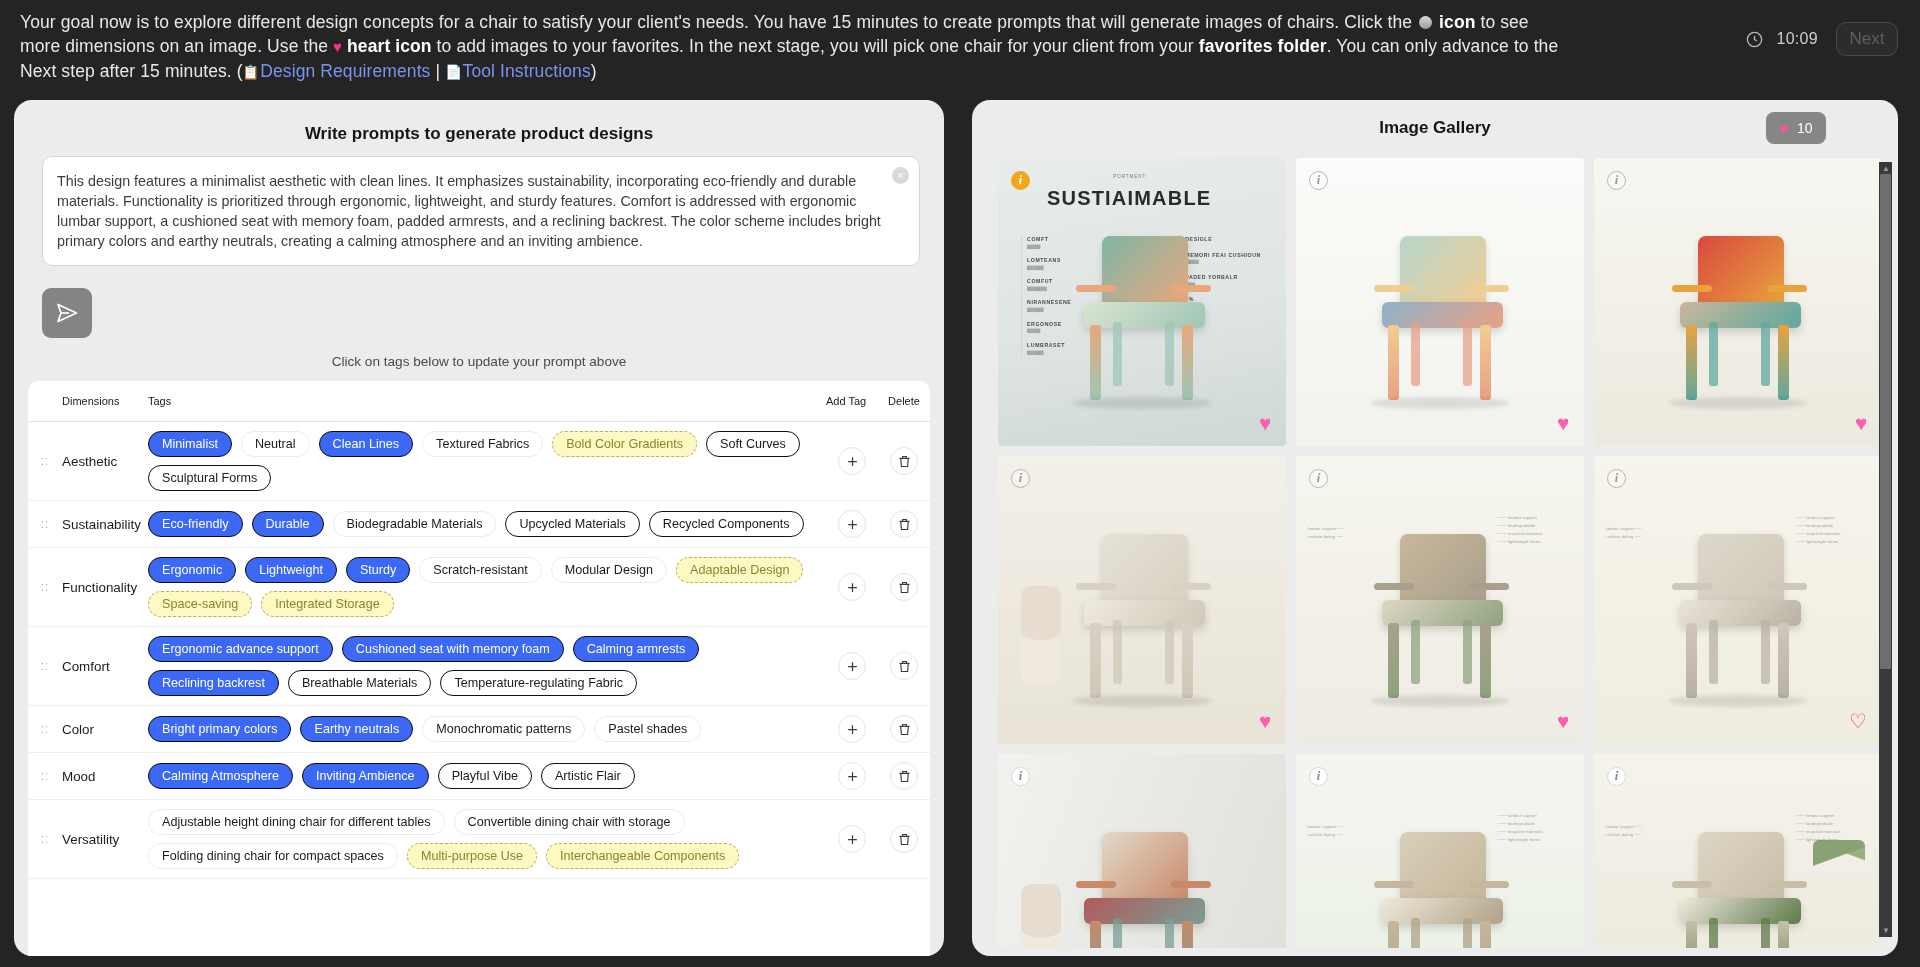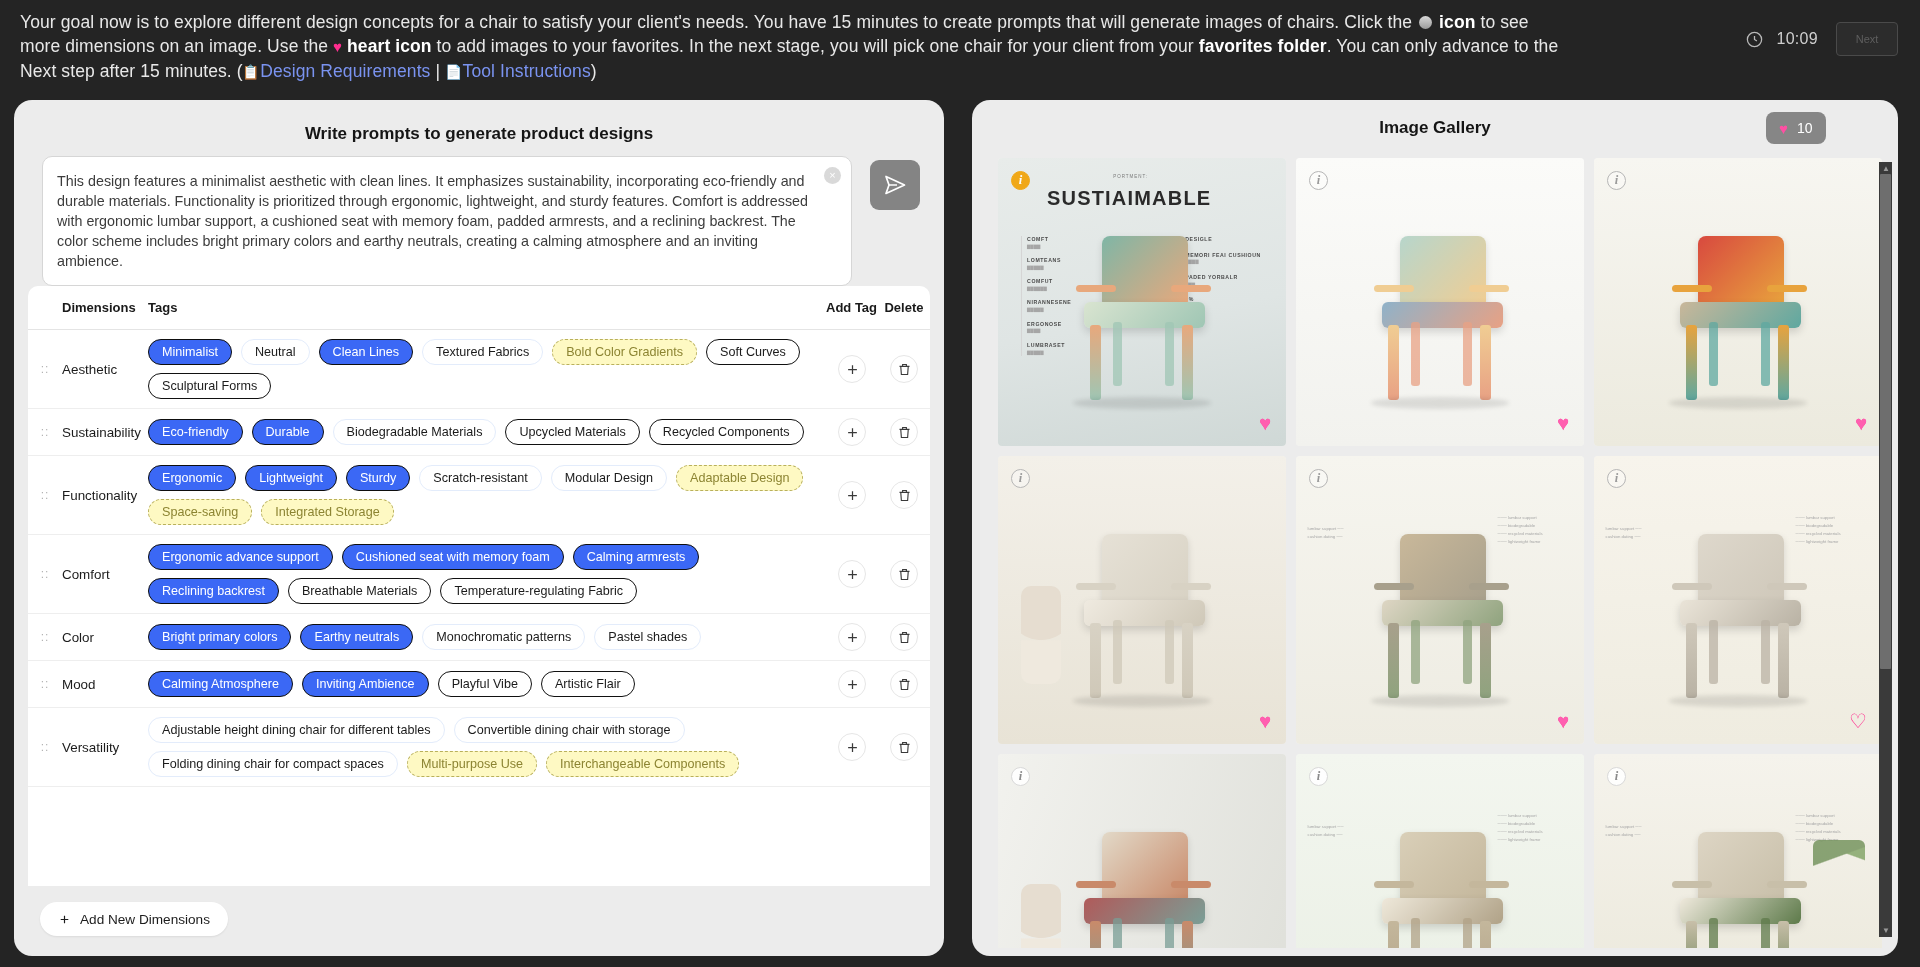--- a/index.html
+++ b/index.html
@@ -42,24 +42,24 @@
     position: absolute;
     top: 22px; right: 22px;
     display: flex; align-items: center; gap: 18px;
   }
   .clock-wrap { display: flex; align-items: center; gap: 12px; color: #b9b9b9; }
   .clock-icon { width: 19px; height: 19px; display: block; }
   .timer-text { font-size: 16px; color: #cfcfcf; letter-spacing: .3px; }
   .next-btn {
     width: 62px; height: 34px;
     border: 1px solid #4a4a4a;
-    border-radius: 4px;
+    border-radius: 10px;
     background: #2c2c2c;
     color: #5e5e5e;
-    font-size: 11px;
+    font-size: 17px;
     font-family: "Liberation Sans", sans-serif;
     cursor: default;
   }
 
   
   .stage {
     position: relative;
     width: 1920px; height: 875px;
     padding: 8px 22px 20px 14px;
     display: flex;
@@ -81,20 +81,21 @@
     color: #151515;
     padding: 10px 0 12px 0;
   }
 
   
   .prompt-row {
     display: flex;
     align-items: flex-start;
     gap: 18px;
     padding: 0 24px 0 28px;
+    flex-direction: column;
   }
   .prompt-box {
     position: relative;
     flex: 1;
     min-height: 102px;
     background: #ffffff;
     border: 1px solid #d6d6d6;
     border-radius: 10px;
     padding: 14px 38px 14px 14px;
   }
@@ -139,22 +140,22 @@
   
   .table-wrap {
     margin: 0 14px;
     background: #ffffff;
     border-radius: 10px 10px 0 0;
     height: 600px;
     overflow: hidden;
   }
   table.dims { width: 100%; border-collapse: collapse; table-layout: fixed; }
   table.dims thead th {
-    font-size: 13px;
-    font-weight: 700;
+    font-size: 11px;
+    font-weight: 400;
     color: #1a1a1a;
     text-align: left;
     padding: 14px 0 14px 0;
     border-bottom: 1px solid #e4e4e4;
     vertical-align: middle;
   }
   .col-handle { width: 34px; }
   .col-dim { width: 86px; }
   .col-tags { width: auto; }
   .col-add { width: 52px; text-align: right; }
@@ -395,20 +396,21 @@
         <button class="clear-btn">×</button>
       </div>
       <button class="send-btn">
         <svg viewBox="0 0 24 24" fill="none" stroke="#ffffff" stroke-width="1.7" stroke-linejoin="round">
           <path d="M3 20.5 21.5 12 3 3.5 6 12 3 20.5Z"></path>
             <path d="M6 12h8"></path>
         </svg>
       </button>
     </div>
 
+    <div class="hint">Click on tags below to update your prompt above</div>
 
     <div class="table-wrap">
       <table class="dims">
         <thead>
           <tr>
             <th class="col-handle"></th>
             <th class="col-dim">Dimensions</th>
             <th class="col-tags">Tags</th>
             <th class="col-add">Add Tag</th>
             <th class="col-del">Delete</th>

